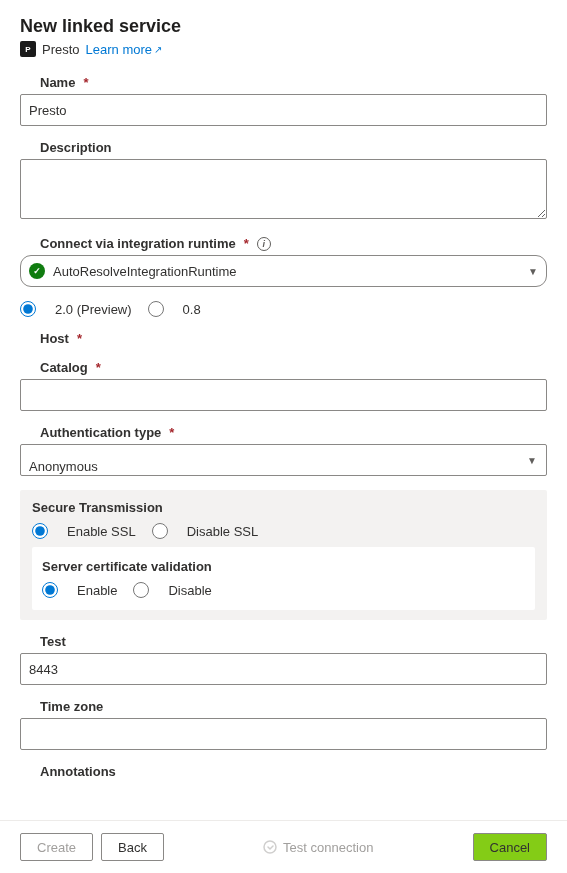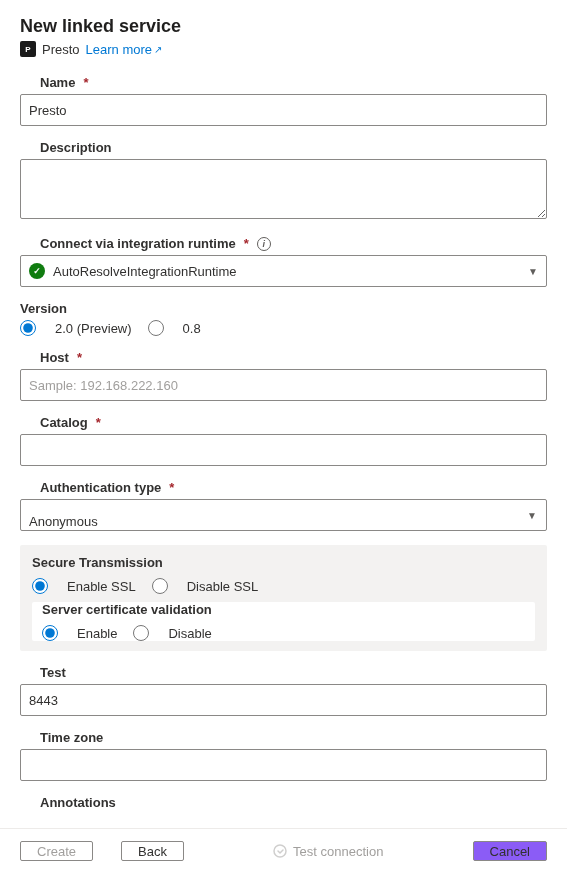--- a/index.html
+++ b/index.html
@@ -154,21 +154,21 @@
       cursor: pointer;
       outline: none;
     }
 
     .dropdown-with-icon {
       display: flex;
       align-items: center;
       width: 100%;
       height: 32px;
       border: 1px solid #8a8886;
-      border-radius: 2px;
+      border-radius: 11px;
       padding: 0 8px;
       background: #fff;
       cursor: pointer;
     }
 
     .dropdown-check-icon {
       width: 16px;
       height: 16px;
       border-radius: 50%;
       background: #107c10;
@@ -226,21 +226,21 @@
     .secure-section {
       background: #f3f2f1;
       border-radius: 2px;
       padding: 10px 12px;
       margin-bottom: 14px;
     }
 
     .secure-section-inner {
       background: #fff;
       border-radius: 2px;
-      padding: 0 10px;
+      padding: 12px 10px;
       margin-top: 8px;
     }
 
     .secure-label {
       font-size: 13px;
       font-weight: 600;
       color: #323130;
     }
 
     .annotations-section {
@@ -250,41 +250,40 @@
     .footer-bar {
       display: flex;
       align-items: center;
       padding: 12px 20px;
       border-top: 1px solid #edebe9;
       gap: 8px;
       background: #fff;
     }
 
     .btn {
-      height: 20px;
+      height: 28px;
       padding: 0 16px;
       border-radius: 2px;
       font-size: 13px;
       font-family: inherit;
       cursor: pointer;
       border: 1px solid transparent;
     }
 
     .btn-primary {
       background: #fff;
       border-color: #8a8886;
       color: #a19f9d;
       cursor: not-allowed;
     }
 
     .btn-default {
       background: #fff;
       border-color: #8a8886;
       color: #323130;
-      margin-left: 20px;
     }
 
     .test-connection-btn {
       margin-left: auto;
       display: flex;
       align-items: center;
       gap: 6px;
       background: none;
       border: none;
       color: #a19f9d;
@@ -293,21 +292,21 @@
       font-family: inherit;
     }
 
     .test-icon {
       width: 14px;
       height: 14px;
       opacity: 0.5;
     }
 
     .cancel-btn {
-      background: #8b5cf6;
+      background: #84cc16;
       border: 1px solid #8a8886;
       color: #323130;
     }
 
     .version-label {
       font-size: 13px;
       font-weight: 600;
       color: #323130;
       margin-bottom: 4px;
     }
@@ -349,39 +348,37 @@
         <span class="info-icon">i</span>
       </div>
       <div class="dropdown-with-icon">
         <div class="dropdown-check-icon"></div>
         <span class="dropdown-text">AutoResolveIntegrationRuntime</span>
         <span class="dropdown-chevron">▼</span>
       </div>
     </div>
 
     <div class="field-group">
-      <div class="version-label">Version</div>
       <div class="radio-group">
         <label class="radio-item">
           <input type="radio" class="radio-input" name="version" checked="" style="">
           <span class="radio-label">2.0 (Preview)</span>
         </label>
         <label class="radio-item">
           <input type="radio" class="radio-input" name="version" style="">
           <span class="radio-label">0.8</span>
         </label>
       </div>
     </div>
 
     <div class="field-group">
       <div class="field-label">
         <span>Host</span>
         <span class="required-star">*</span>
       </div>
-      <input type="text" class="text-input" placeholder="Sample: 192.168.222.160" style="">
     </div>
 
     <div class="field-group">
       <div class="field-label">
         <span>Catalog</span>
         <span class="required-star">*</span>
       </div>
       <input type="text" class="text-input" style="">
     </div>
 

